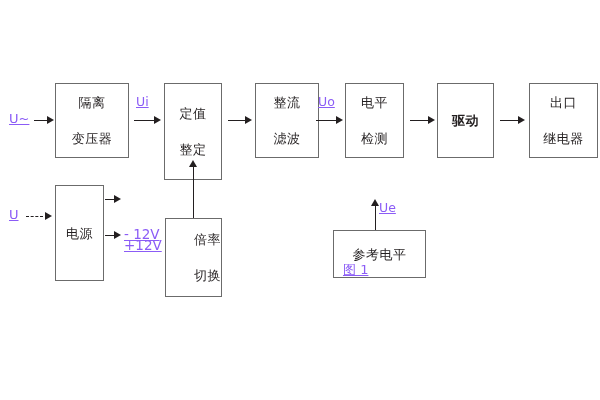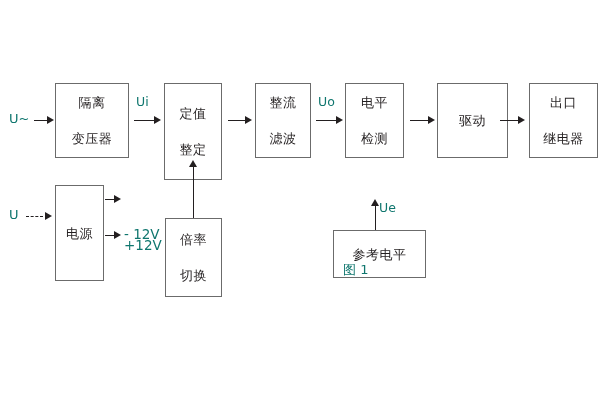--- a/index.html
+++ b/index.html
@@ -33,24 +33,25 @@
   .block .ln {
     display: block;
     white-space: nowrap;
     letter-spacing: 0.5px;
   }
   .block .ln + .ln { margin-top: 23px; }
 
   
   .lbl {
     position: absolute;
-    color: #0f766e;
+    color: #8b5cf6;
     font-size: 13px;
     white-space: nowrap;
     line-height: 1;
+    text-decoration: underline;
   }
   .lbl-sig { font-size: 12.5px; }
   .lbl-v   { font-size: 13.5px; }
   .caption { font-size: 13px; }
 
   
   .hline {
     position: absolute;
     height: 0;
     border-top: 1.4px solid #231f20;
@@ -101,38 +102,38 @@
   <div class="arrow-r" style="left:154px; top:116px;"></div>
 
   <div class="block" style="left:164px; top:83px; width:58px; height:97px;text-align:right;">
     <span class="ln">定值</span>
     <span class="ln">整定</span>
   </div>
 
   <div class="hline" style="left:228px; top:120px; width:18px;"></div>
   <div class="arrow-r" style="left:245px; top:116px;"></div>
 
-  <div class="block" style="left:255px; top:83px; width:56px; height:75px;">
+  <div class="block" style="left:255px; top:83px; width:64px; height:75px;">
     <span class="ln">整流</span>
     <span class="ln">滤波</span>
   </div>
 
   <div class="lbl lbl-sig" style="left:318px; top:96px;">Uo</div>
   <div class="hline" style="left:316px; top:120px; width:21px;"></div>
   <div class="arrow-r" style="left:336px; top:116px;"></div>
 
   <div class="block" style="left:345px; top:83px; width:59px; height:75px;">
     <span class="ln">电平</span>
     <span class="ln">检测</span>
   </div>
 
   <div class="hline" style="left:410px; top:120px; width:19px;"></div>
   <div class="arrow-r" style="left:428px; top:116px;"></div>
 
-  <div class="block" style="left:437px; top:83px; width:71px; height:75px;">
+  <div class="block" style="left:437px; top:83px; width:57px; height:75px;font-weight:bold;">
     <span class="ln">驱动</span>
   </div>
 
   <div class="hline" style="left:500px; top:120px; width:19px;"></div>
   <div class="arrow-r" style="left:518px; top:116px;"></div>
 
   <div class="block" style="left:529px; top:83px; width:69px; height:75px;">
     <span class="ln">出口</span>
     <span class="ln">继电器</span>
   </div>
@@ -147,21 +148,21 @@
   </div>
 
   <div class="hline" style="left:105px; top:199px; width:12px;"></div>
   <div class="arrow-r" style="left:114px; top:195px;"></div>
   <div class="lbl lbl-v" style="left:124px; top:192px;margin-top:47px;">+12V</div>
 
   <div class="hline" style="left:105px; top:235px; width:12px;"></div>
   <div class="arrow-r" style="left:114px; top:231px;"></div>
   <div class="lbl lbl-v" style="left:124px; top:228px;">- 12V</div>
 
-  <div class="block" style="left:165px; top:218px; width:57px; height:79px;">
+  <div class="block" style="left:165px; top:218px; width:57px; height:79px;align-items:flex-end;">
     <span class="ln">倍率</span>
     <span class="ln">切换</span>
   </div>
 
   <div class="vline" style="left:193px; top:166px; height:52px;"></div>
   <div class="arrow-u" style="left:189px; top:160px;"></div>
 
   <div class="block" style="left:333px; top:230px; width:93px; height:48px;">
     <span class="ln">参考电平</span>
   </div>

